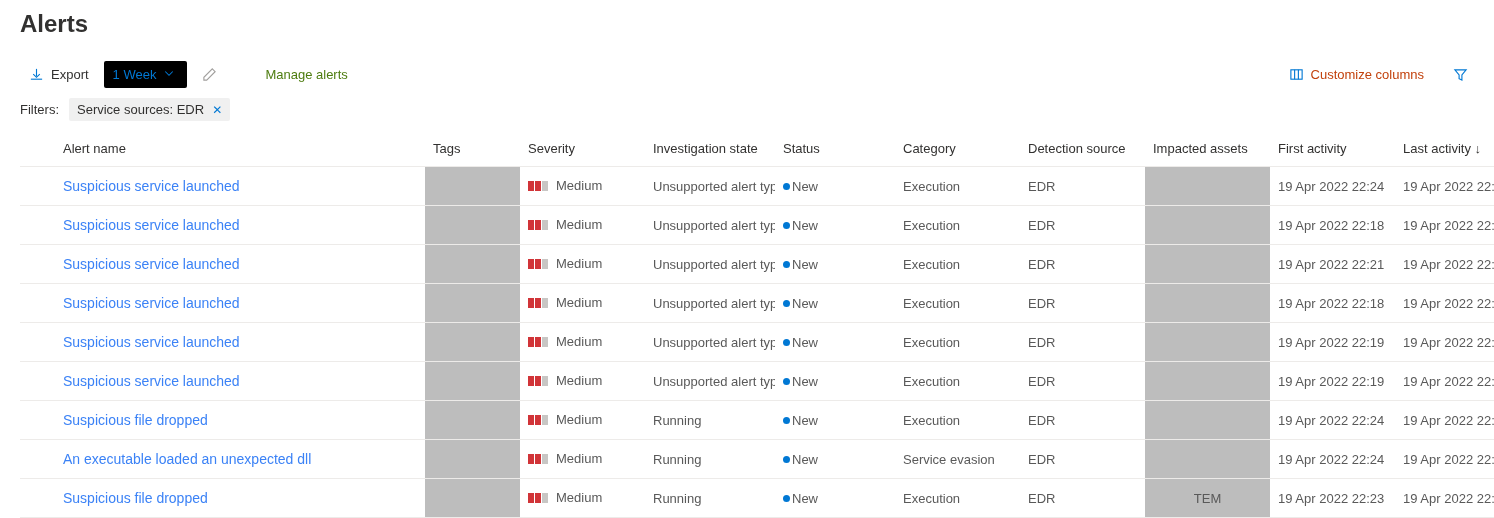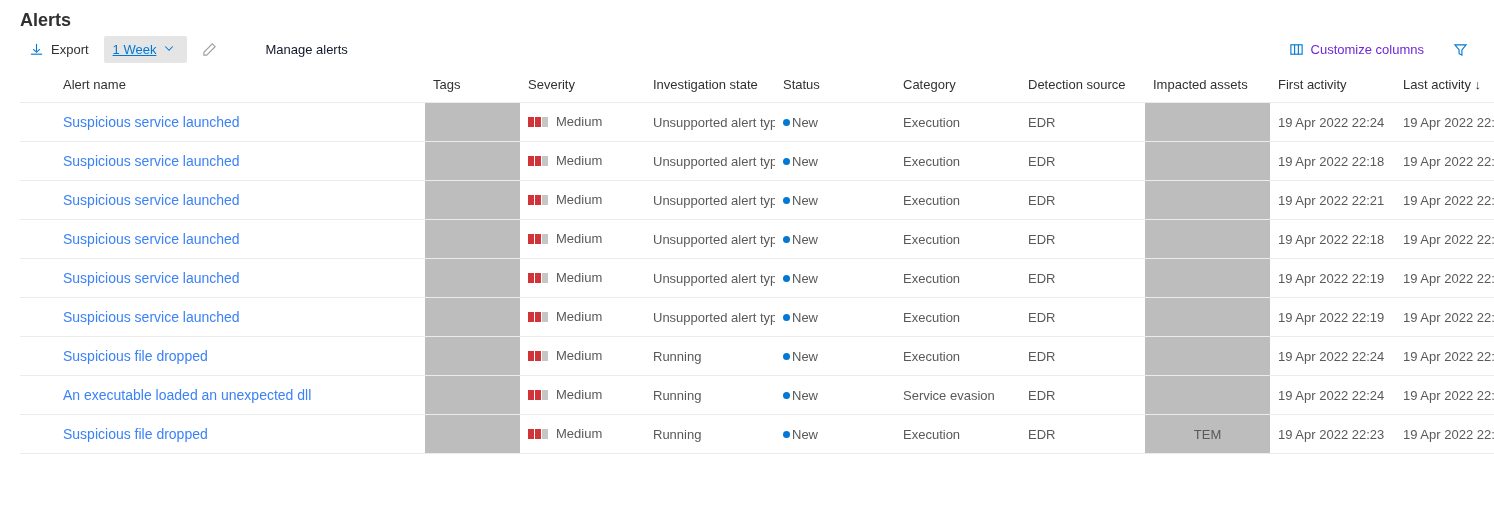--- a/index.html
+++ b/index.html
@@ -6,45 +6,45 @@
   html, body {
     margin: 0;
     padding: 0;
     font-family: "Segoe UI", -apple-system, sans-serif;
     font-size: 13px;
     color: #323130;
     background: #fff;
     width: 1494px;
   }
   .page { padding: 10px 20px 0 20px; }
-  h1.page-title { font-size: 18px; font-weight: 700; margin: 0 0 0 0; }
+  h1.page-title { font-size: 24px; font-weight: 700; margin: 0 0 18px 0; }
 
   
   .toolbar {
     display: flex;
     align-items: center;
     height: 36px;
     gap: 6px;
   }
   .toolbar .left { display: flex; align-items: flex-end; gap: 6px; flex: 1; }
   .tbar-btn {
     display: inline-flex;
     align-items: center;
     gap: 7px;
     padding: 6px 9px;
     border-radius: 2px;
     cursor: pointer;
     color: #323130;
   }
-  .tbar-btn.selected { background: #e5e5e5; color: #0078d4; text-decoration: underline; }
-  .tbar-btn.disabled { color: #0f172a; cursor: default; gap: 48px; }
+  .tbar-btn.selected { background: #000000; color: #0078d4; }
+  .tbar-btn.disabled { color: #4d7c0f; cursor: default; gap: 48px; }
   .tbar-btn .ic { width: 15px; height: 15px; display: inline-flex; }
   .tbar-btn.selected .ic svg { stroke: #0078d4; }
   .toolbar .right { display: flex; align-items: center; gap: 14px; }
-  .right .tbar-btn { color: #6d28d9; }
+  .right .tbar-btn { color: #c2410c; }
   .right .tbar-btn .ic svg { stroke: #0078d4; }
   .icon-only { padding: 6px; }
 
   
   .filters-row {
     display: flex;
     align-items: center;
     gap: 10px;
     padding: 6px 0 10px 0;
     font-size: 13px;
@@ -149,20 +149,27 @@
       <div class="tbar-btn icon-only">
         <span class="ic">
           <svg viewBox="0 0 16 16" width="15" height="15" fill="none" stroke="#0078d4" stroke-width="1.2">
             <path d="M2 3h12l-4.5 5.5V14l-3-1.5V8.5z"></path>
           </svg>
         </span>
       </div>
     </div>
   </div>
 
+  <div class="filters-row">
+    <span>Filters:</span>
+    <span class="filter-chip">
+      <span>Service sources: EDR</span>
+      <span class="chip-x">✕</span>
+    </span>
+  </div>
 
   <table class="tbl">
     <colgroup>
       <col class="checkbox-col">
       <col style="width:370px">
       <col style="width:95px">
       <col style="width:125px">
       <col style="width:130px">
       <col style="width:120px">
       <col style="width:125px">

